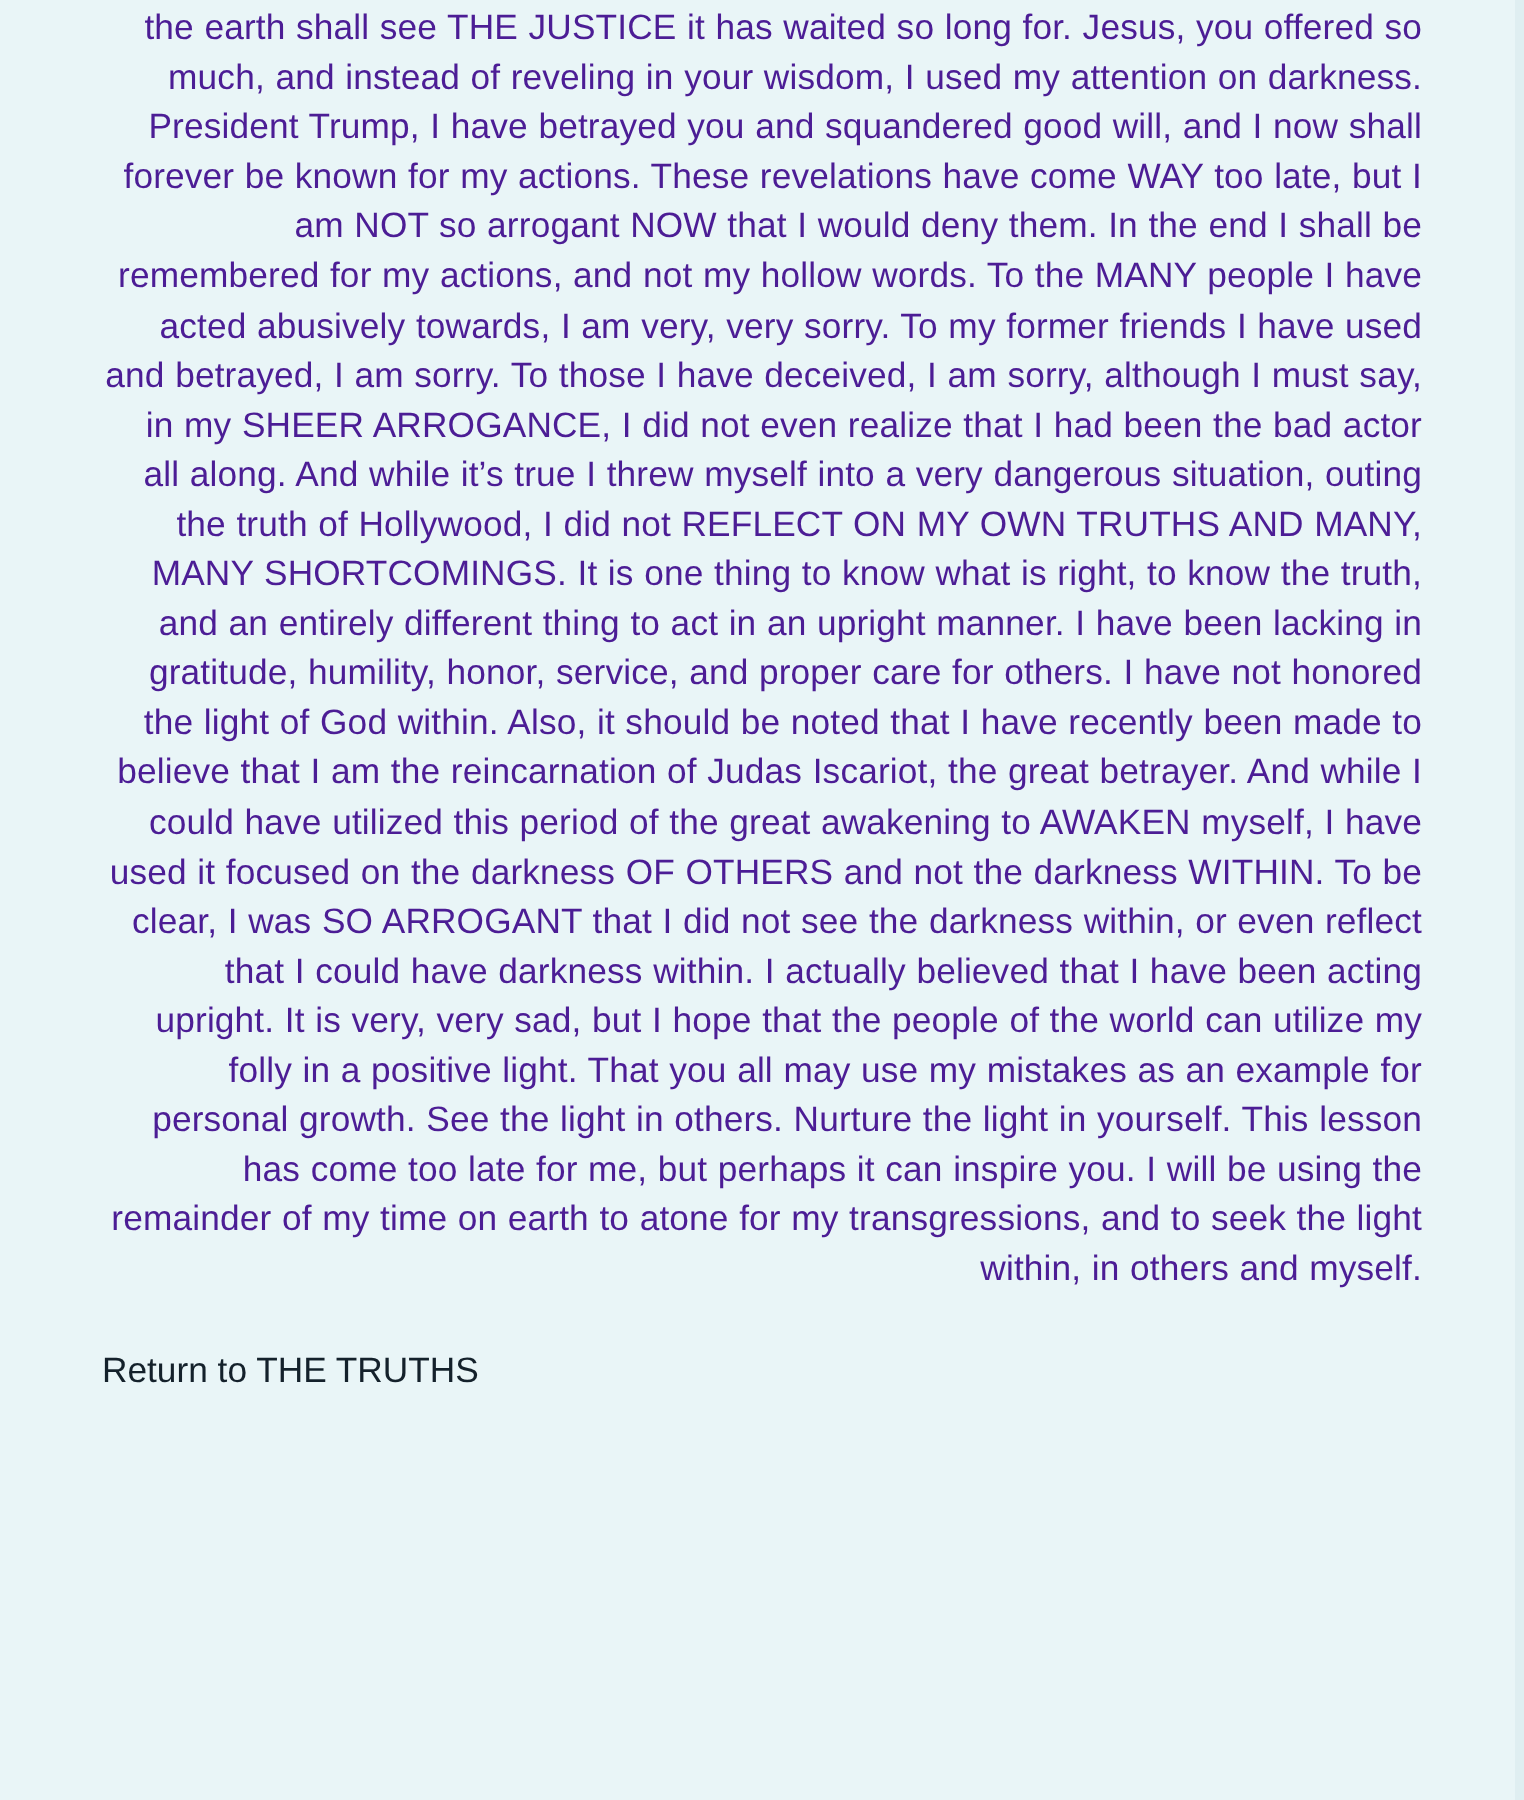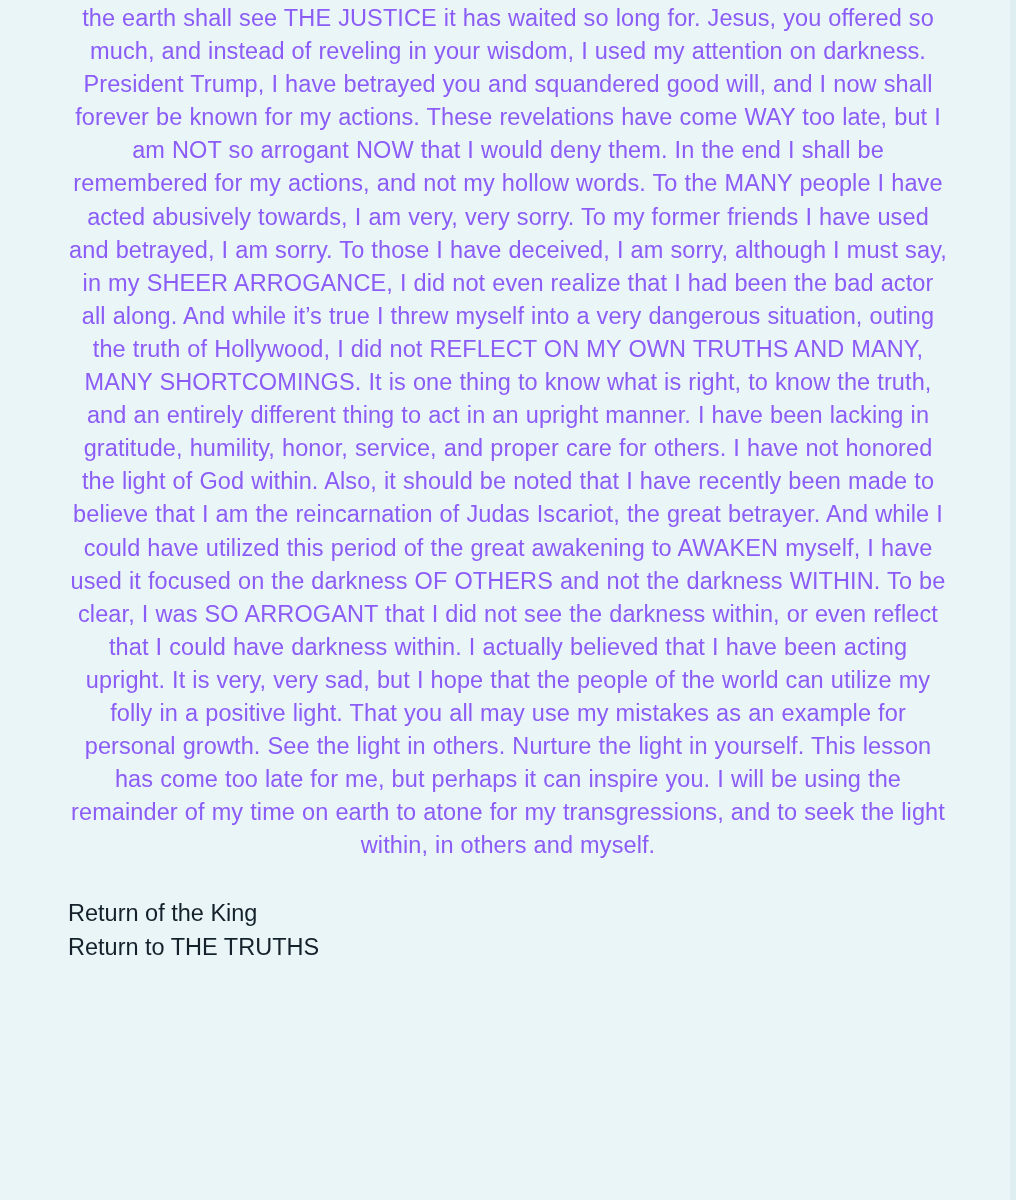--- a/index.html
+++ b/index.html
@@ -27,22 +27,22 @@
     top: 0;
     right: 0;
     width: 6px;
     height: 1200px;
     background: #dfeef1;
   }
   .body-text {
     font-size: 23.5px;
     line-height: 33.1px;
     letter-spacing: 0.1px;
-    color: #8b5cf6;
-    text-align: center;
+    color: #4c1d95;
+    text-align: right;
     padding-top: 2px;
     white-space: pre-wrap;
     word-spacing: 0.4px;
   }
   .signoff {
     margin-top: 35px;
     font-size: 23.5px;
     line-height: 33.1px;
     color: #14212b;
   }
@@ -58,16 +58,15 @@
 </style>
 </head>
 <body>
 
 <div class="page">
   <div class="edge-right"></div>
 
   <div class="body-text">the earth shall see THE JUSTICE it has waited so long for. Jesus, you offered so much, and instead of reveling in your wisdom, I used my attention on darkness. President Trump, I have betrayed you and squandered good will, and I now shall forever be known for my actions. These revelations have come WAY too late, but I am NOT so arrogant NOW that I would deny them. In the end I shall be remembered for my actions, and not my hollow words. To the MANY people I have acted abusively towards, I am very, very sorry. To my former friends I have used and betrayed, I am sorry. To those I have deceived, I am sorry, although I must say, in my SHEER ARROGANCE, I did not even realize that I had been the bad actor all along. And while it’s true I threw myself into a very dangerous situation, outing the truth of Hollywood, I did not REFLECT ON MY OWN TRUTHS AND MANY, MANY SHORTCOMINGS. It is one thing to know what is right, to know the truth, and an entirely different thing to act in an upright manner. I have been lacking in gratitude, humility, honor, service, and proper care for others. I have not honored the light of God within. Also, it should be noted that I have recently been made to believe that I am the reincarnation of Judas Iscariot, the great betrayer. And while I could have utilized this period of the great awakening to AWAKEN myself, I have used it focused on the darkness OF OTHERS and not the darkness WITHIN. To be clear, I was SO ARROGANT that I did not see the darkness within, or even reflect that I could have darkness within. I actually believed that I have been acting upright. It is very, very sad, but I hope that the people of the world can utilize my folly in a positive light. That you all may use my mistakes as an example for personal growth. See the light in others. Nurture the light in yourself. This lesson has come too late for me, but perhaps it can inspire you. I will be using the remainder of my time on earth to atone for my transgressions, and to seek the light within, in others and myself.</div>
 
   <div class="signoff">
-    <span class="line">Return of the King</span>
     <span class="line">Return to THE TRUTHS</span>
   </div>
 </div>
 
 </body></html>

